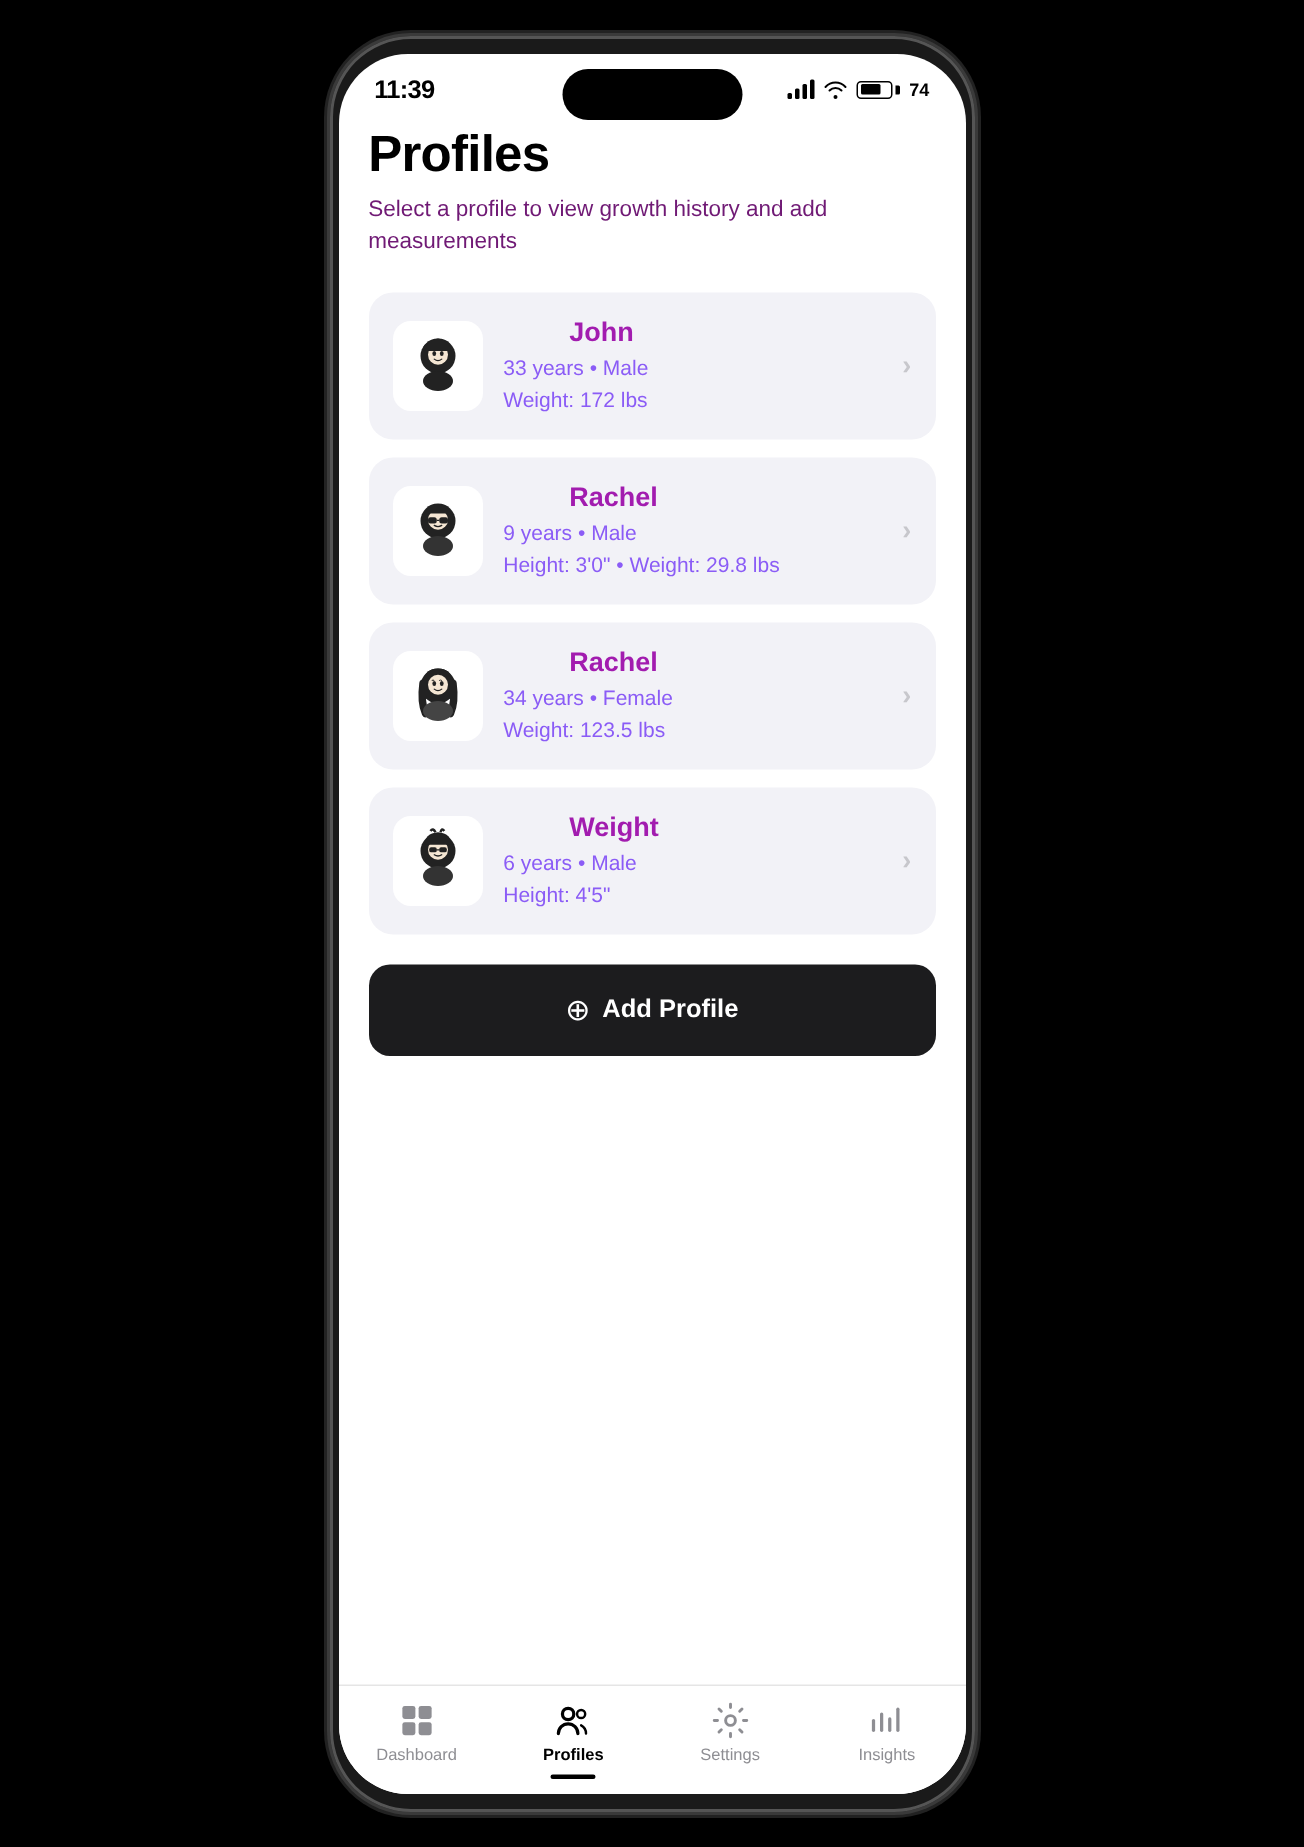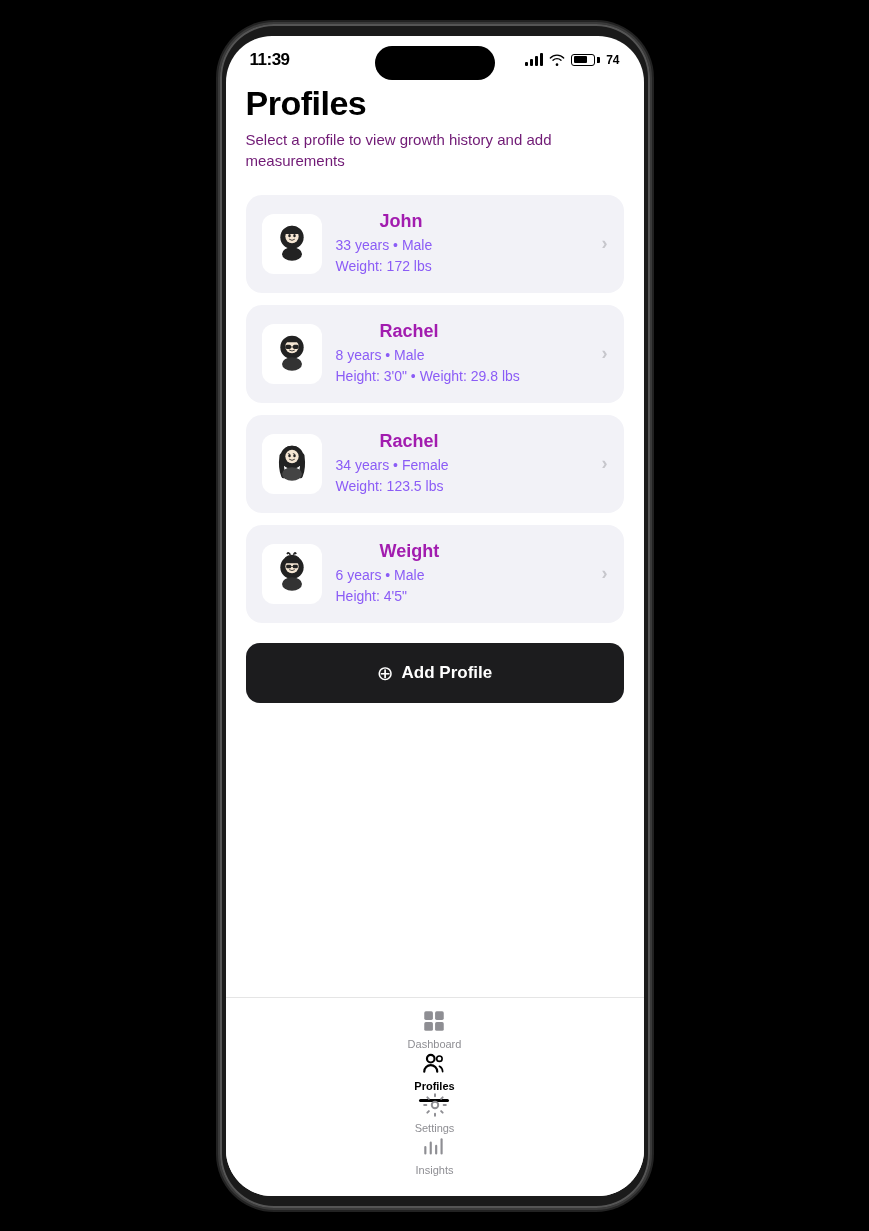--- a/index.html
+++ b/index.html
@@ -191,21 +191,20 @@
     }
     
     .tab-bar {
       background: #fff;
       border-top: 1px solid #e5e5e5;
       display: flex;
       justify-content: flex-start;
       align-items: center;
       padding: 10px 0 20px 0;
       flex-shrink: 0;
-      flex-direction: column;
     }
     .tab-item {
       display: flex;
       flex-direction: column;
       align-items: center;
       gap: 4px;
       cursor: pointer;
       flex: 1;
       position: relative;
     }
@@ -313,21 +312,21 @@
               <line x1="22" y1="21.5" x2="20" y2="21" stroke="#222" stroke-width="1"></line>
               <line x1="38" y1="21.5" x2="40" y2="21" stroke="#222" stroke-width="1"></line>
               <path d="M27 25.5 Q30 27.5 33 25.5" stroke="#222" stroke-width="1" fill="none" stroke-linecap="round"></path>
 
               <path d="M20 16 Q22 8 30 9 Q38 8 40 16" fill="#222"></path>
               <ellipse cx="30" cy="42" rx="12" ry="8" fill="#333"></ellipse>
             </svg>
           </div>
           <div class="profile-info">
             <div class="profile-name">Rachel</div>
-            <div class="profile-detail">8 years • Male</div>
+            <div class="profile-detail">9 years • Male</div>
             <div class="profile-detail">Height: 3'0" • Weight: 29.8 lbs</div>
           </div>
           <span class="chevron">›</span>
         </div>
 
         <div class="profile-card">
           <div class="profile-avatar">
             <svg class="avatar-svg" viewBox="0 0 60 60" fill="none" xmlns="http://www.w3.org/2000/svg">
               <circle cx="30" cy="22" r="14" fill="#222"></circle>
               <ellipse cx="30" cy="22" r="12" fill="#fff"></ellipse>

